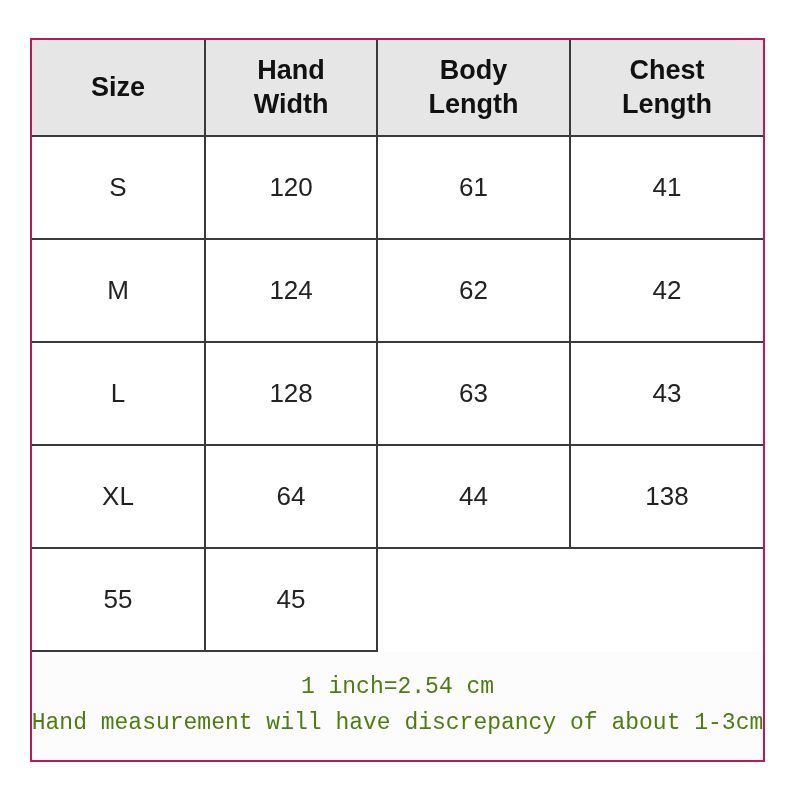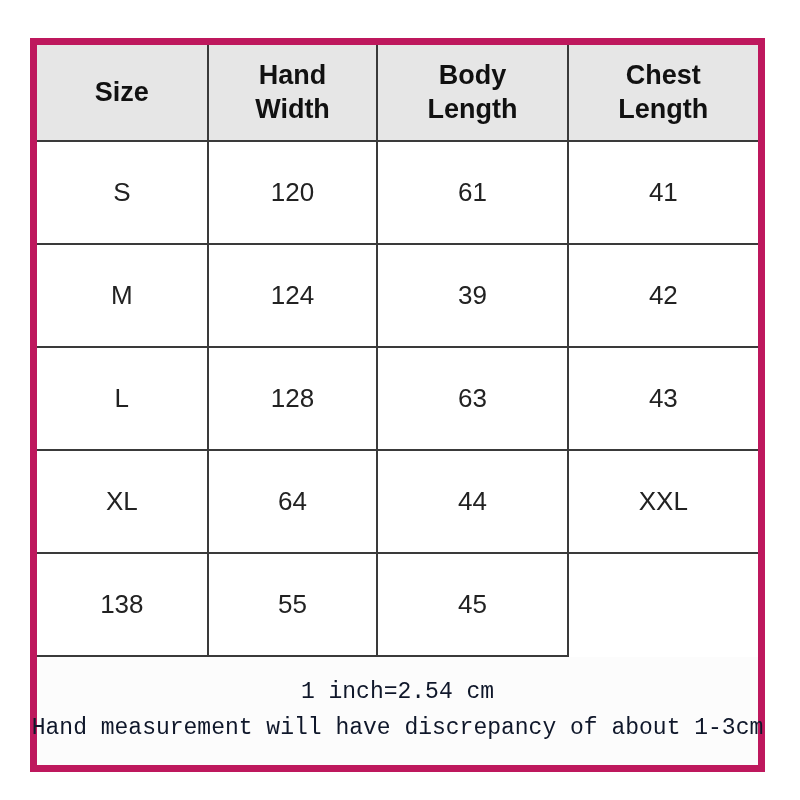--- a/index.html
+++ b/index.html
@@ -15,21 +15,21 @@
     width: 800px;
     height: 800px;
     background: #ffffff;
   }
   .size-table {
     position: absolute;
     left: 30px;
     top: 38px;
     width: 735px;
     box-sizing: border-box;
-    border: 7px solid #be185d;
+    border: 2px solid #be185d;
     display: grid;
     grid-template-columns: 175fr 173fr 194fr 193fr;
     grid-template-rows: 97px repeat(5, 103px) 108px;
     background: #ffffff;
   }
   .cell {
     box-sizing: border-box;
     border-right: 2px solid #3a3a3a;
     border-bottom: 2px solid #3a3a3a;
     display: flex;
@@ -58,21 +58,21 @@
     color: #222222;
   }
   .footer-cell {
     grid-column: 1 / -1;
     border-right: none;
     border-bottom: none;
     background: #fcfcfc;
     font-family: "Liberation Mono", "DejaVu Sans Mono", monospace;
     font-size: 23px;
     line-height: 1.55;
-    color: #0f172a;
+    color: #4d7c0f;
     text-align: center;
   }
   .footer-cell div {
     white-space: nowrap;
   }
 </style>
 </head>
 <body>
 
 <div class="page">
@@ -95,33 +95,32 @@
       <span>Length</span>
     </div>
 
     <div class="cell td">S</div>
     <div class="cell td">120</div>
     <div class="cell td">61</div>
     <div class="cell td">41</div>
 
     <div class="cell td">M</div>
     <div class="cell td">124</div>
-    <div class="cell td">39</div>
+    <div class="cell td">62</div>
     <div class="cell td">42</div>
 
     <div class="cell td">L</div>
     <div class="cell td">128</div>
     <div class="cell td">63</div>
     <div class="cell td">43</div>
 
     <div class="cell td">XL</div>
     <div class="cell td">64</div>
     <div class="cell td">44</div>
 
-    <div class="cell td">XXL</div>
     <div class="cell td">138</div>
     <div class="cell td">55</div>
     <div class="cell td">45</div>
 
     <div class="cell footer-cell">
       <div>1 inch=2.54 cm</div>
       <div>Hand measurement will have discrepancy of about 1-3cm</div>
     </div>
 
   </div>

